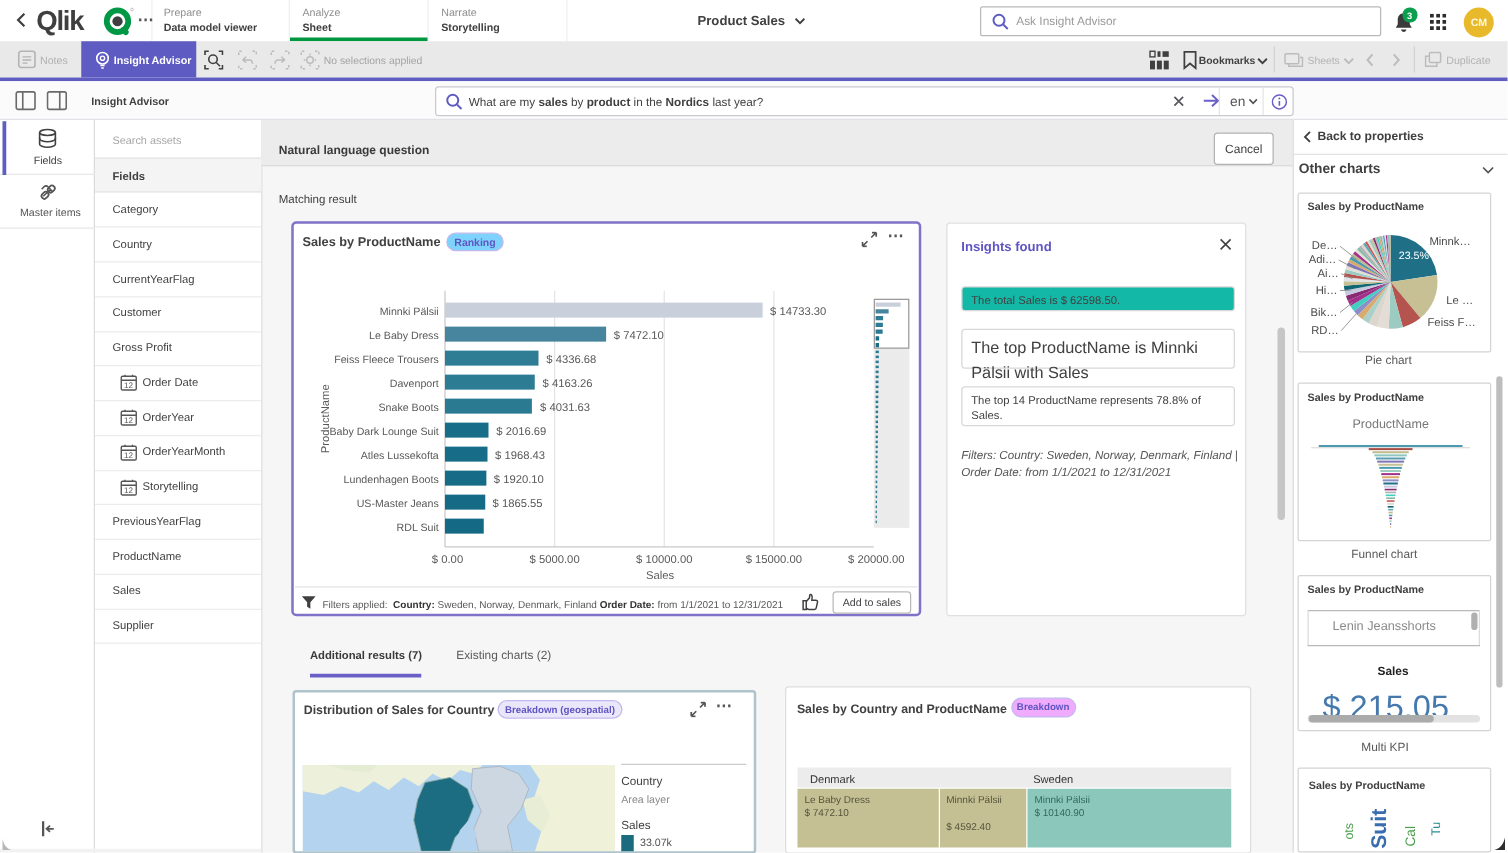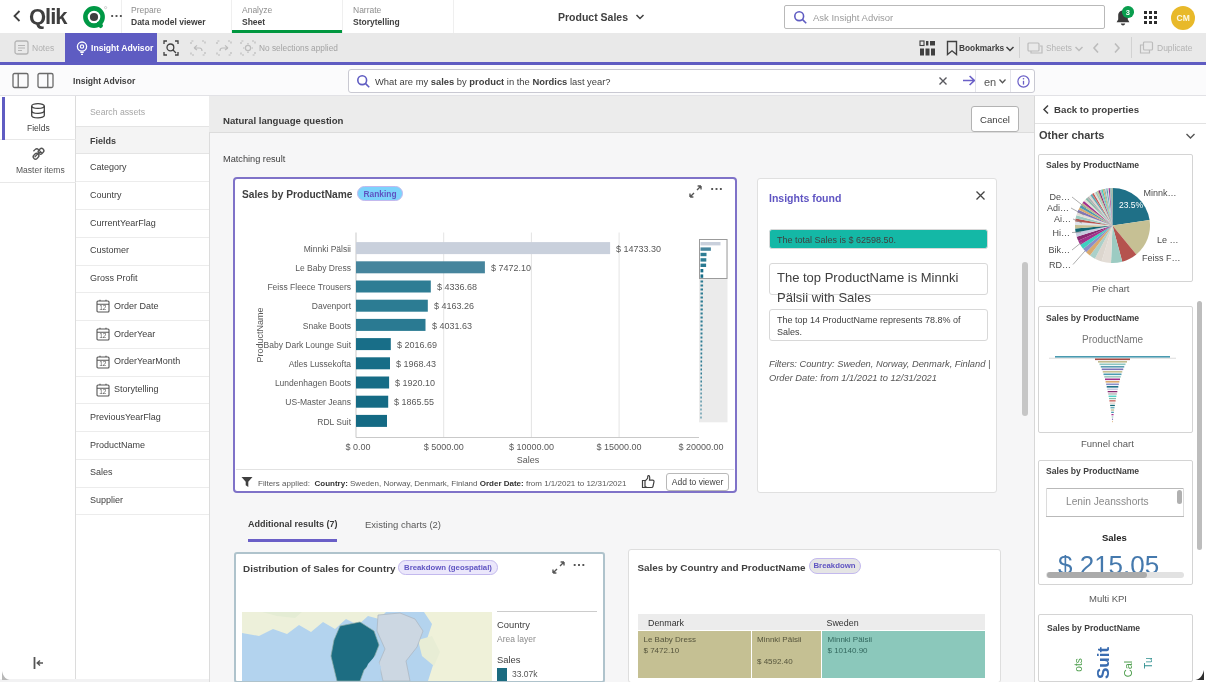--- a/index.html
+++ b/index.html
@@ -405,21 +405,21 @@
   </svg>
 
   <div class="abs" style="left:1px;top:290.5px;width:498px;height:1px;background:#e2e2e2;"></div>
   <svg class="abs" style="left:6px;top:297px;" width="12" height="12" viewBox="0 0 12 12">
         <path d="M0.5 1 H11.5 L7.3 5.8 V11 L4.7 9.3 V5.8 Z" fill="#404040"></path>
       </svg>
   <div class="txt" style="left:23px;top:300px;font-size:8px;color:#595959;">Filters applied:&nbsp; <b style="color:#333;">Country:</b> Sweden, Norway, Denmark, Finland <b style="color:#333;">Order Date:</b> from 1/1/2021 to 12/31/2021</div>
   <svg class="abs" style="left:406px;top:295px;" width="15" height="15" viewBox="0 0 15 15">
         <path d="M1.5 6.5 h2.5 v7 H1.5 Z M4 12.5 c0.6 0.6 1.2 1 2.2 1 h4.3 c0.8 0 1.4-0.5 1.5-1.2 l1-4.6 c0.15-0.8-0.4-1.5-1.3-1.5 H8.5 c0.3-1.4 0.4-2.8 0-3.8 C8.2 1.6 7.2 1.4 6.8 2 L6.6 4.3 L4 7.2" fill="none" stroke="#404040" stroke-width="1.2"></path>
       </svg>
-  <div class="abs" style="left:431px;top:294.5px;width:63px;height:17.5px;background:#fff;border:1px solid #b9b9b9;border-radius:3px;font-size:8.5px;color:#404040;text-align:center;line-height:16px;">Add to viewer</div>
+  <div class="abs" style="left:431px;top:294.5px;width:63px;height:17.5px;background:#fff;border:1px solid #b9b9b9;border-radius:3px;font-size:8.5px;color:#404040;text-align:center;line-height:16px;">Add to sales</div>
 </div>
 
 <div class="abs" id="insights" style="left:757px;top:177.5px;width:240px;height:315px;background:#fff;border:1px solid #e0e0e0;border-radius:3px;">
   <div class="txt" style="left:11px;top:13px;font-size:10.5px;font-weight:bold;color:#5f54c2;">Insights found</div>
   <svg class="abs" style="left:217px;top:11px;" width="11" height="11" viewBox="0 0 11 11">
         <path d="M1.5 1.5 L9.5 9.5 M9.5 1.5 L1.5 9.5" stroke="#444" stroke-width="1.3"></path>
       </svg>
   <div class="abs" style="left:11px;top:50.5px;width:219px;height:20px;background:#14b8a6;border:1px solid #d8d8d8;border-radius:3px;">
     <div class="txt" style="left:7px;top:5px;font-size:9px;color:#404040;">The total Sales is $ 62598.50.</div>
   </div>
@@ -466,21 +466,21 @@
   <div class="abs" style="left:261.5px;top:57.8px;width:100px;height:1px;background:#ccc;"></div>
   <div class="txt" style="left:261.5px;top:65px;font-size:9.4px;color:#404040;">Country</div>
   <div class="txt" style="left:261.5px;top:80px;font-size:8.5px;color:#8a8a8a;">Area layer</div>
   <div class="txt" style="left:261.5px;top:100px;font-size:9.4px;color:#404040;">Sales</div>
   <div class="abs" style="left:261.5px;top:114px;width:10px;height:15px;background:#1b6b80;"></div>
   <div class="txt" style="left:276.5px;top:115.5px;font-size:8.5px;color:#555;">33.07k</div>
 </div>
 
 <div class="abs" id="treecard" style="left:628px;top:548.5px;width:373px;height:134px;background:#fff;border:1px solid #dedede;border-radius:3px;overflow:hidden;">
   <div class="txt" style="left:8.5px;top:12px;font-size:9.9px;font-weight:bold;color:#404040;">Sales by Country and ProductName</div>
-  <div class="abs" style="left:179.5px;top:8.5px;width:52px;height:15.5px;background:#e5e5e5;border:1px solid #c3b9ee;border-radius:8px;text-align:center;font-size:7.8px;font-weight:bold;color:#5f54c2;line-height:14.5px;">Breakdown</div>
+  <div class="abs" style="left:179.5px;top:8.5px;width:52px;height:15.5px;background:#f0abfc;border:1px solid #c3b9ee;border-radius:8px;text-align:center;font-size:7.8px;font-weight:bold;color:#5f54c2;line-height:14.5px;">Breakdown</div>
 
   <div class="abs" style="left:9px;top:64.5px;width:347px;height:16px;background:#ececec;"></div>
   <div class="txt" style="left:19px;top:68px;font-size:8.9px;color:#333;">Denmark</div>
   <div class="txt" style="left:197.5px;top:68px;font-size:8.9px;color:#333;">Sweden</div>
 
   <div class="abs" style="left:9px;top:81px;width:112.5px;height:47px;background:#c5c093;">
     <div class="txt" style="left:5.5px;top:4.5px;font-size:8px;color:#55543c;">Le Baby Dress</div>
     <div class="txt" style="left:5.5px;top:15.5px;font-size:8px;color:#55543c;">$ 7472.10</div>
   </div>
   <div class="abs" style="left:122.5px;top:81px;width:69px;height:47px;background:#c5c093;">

